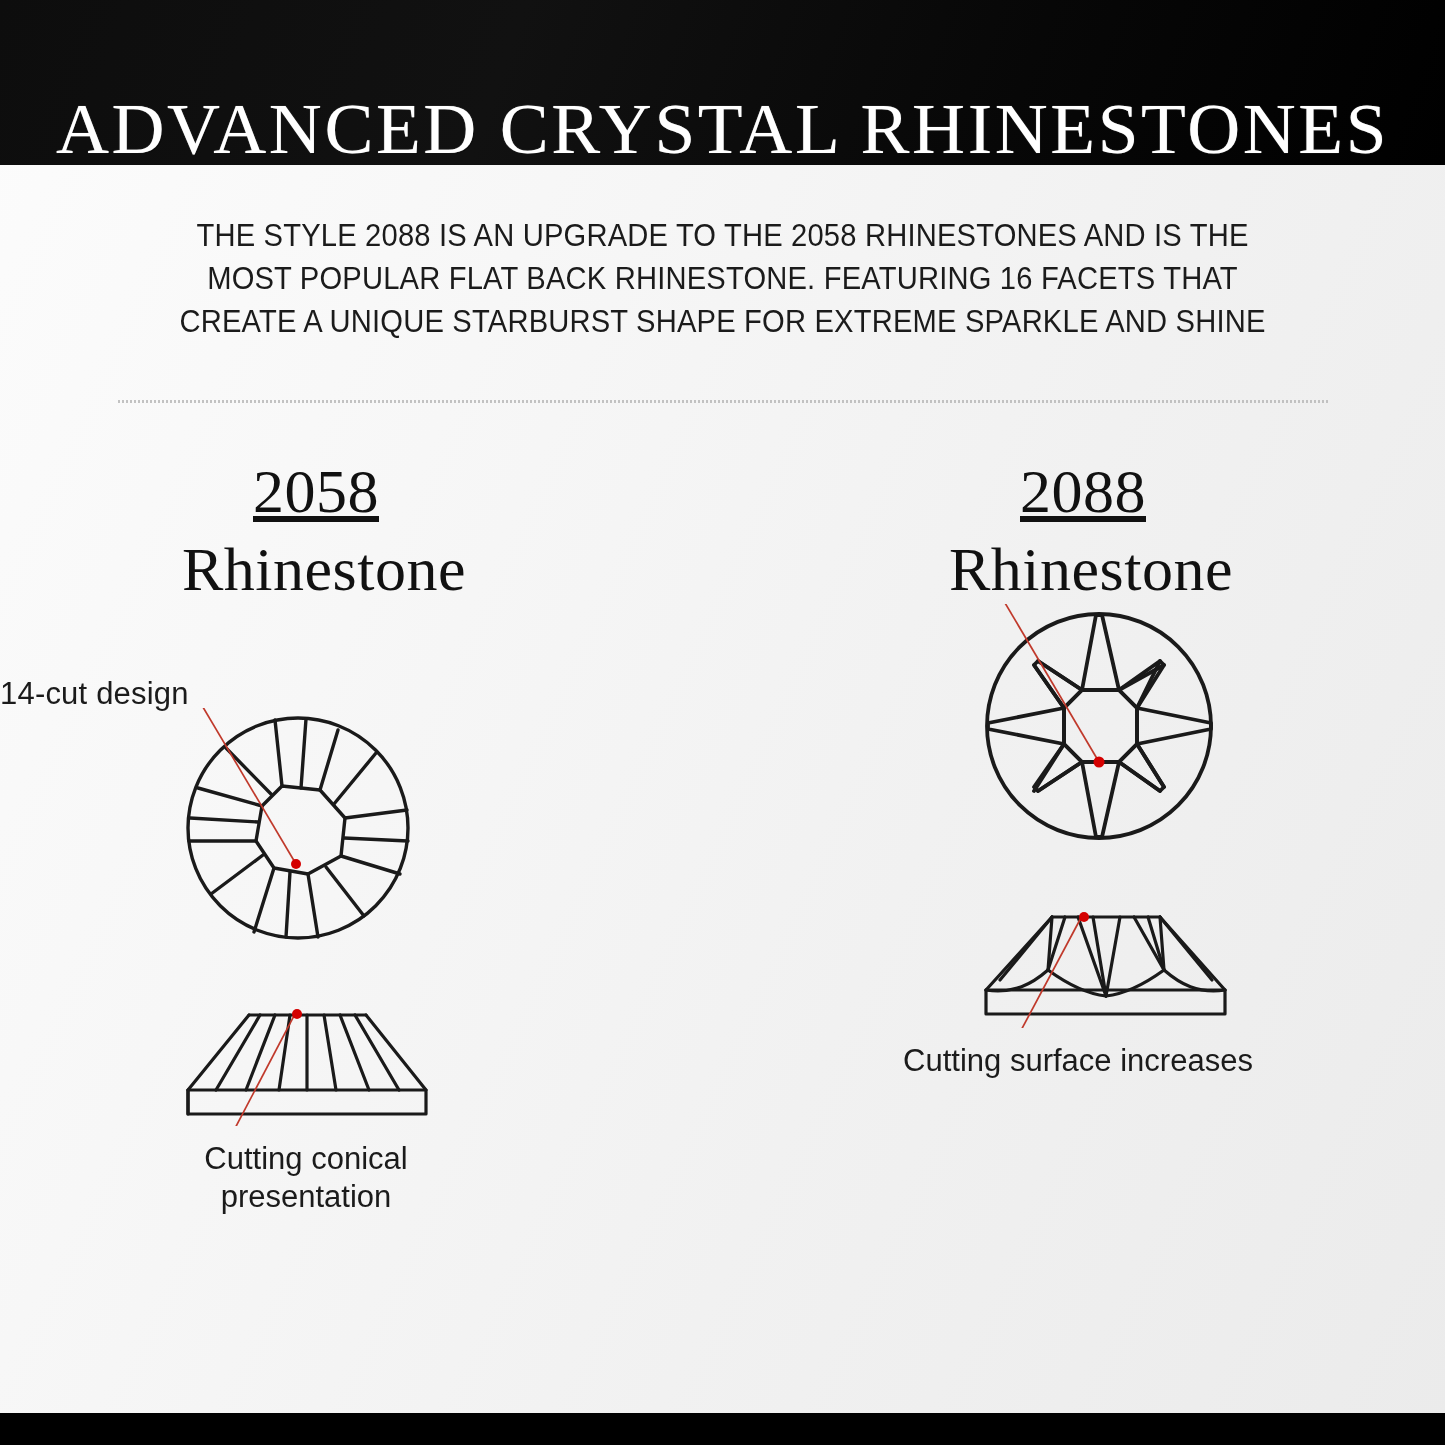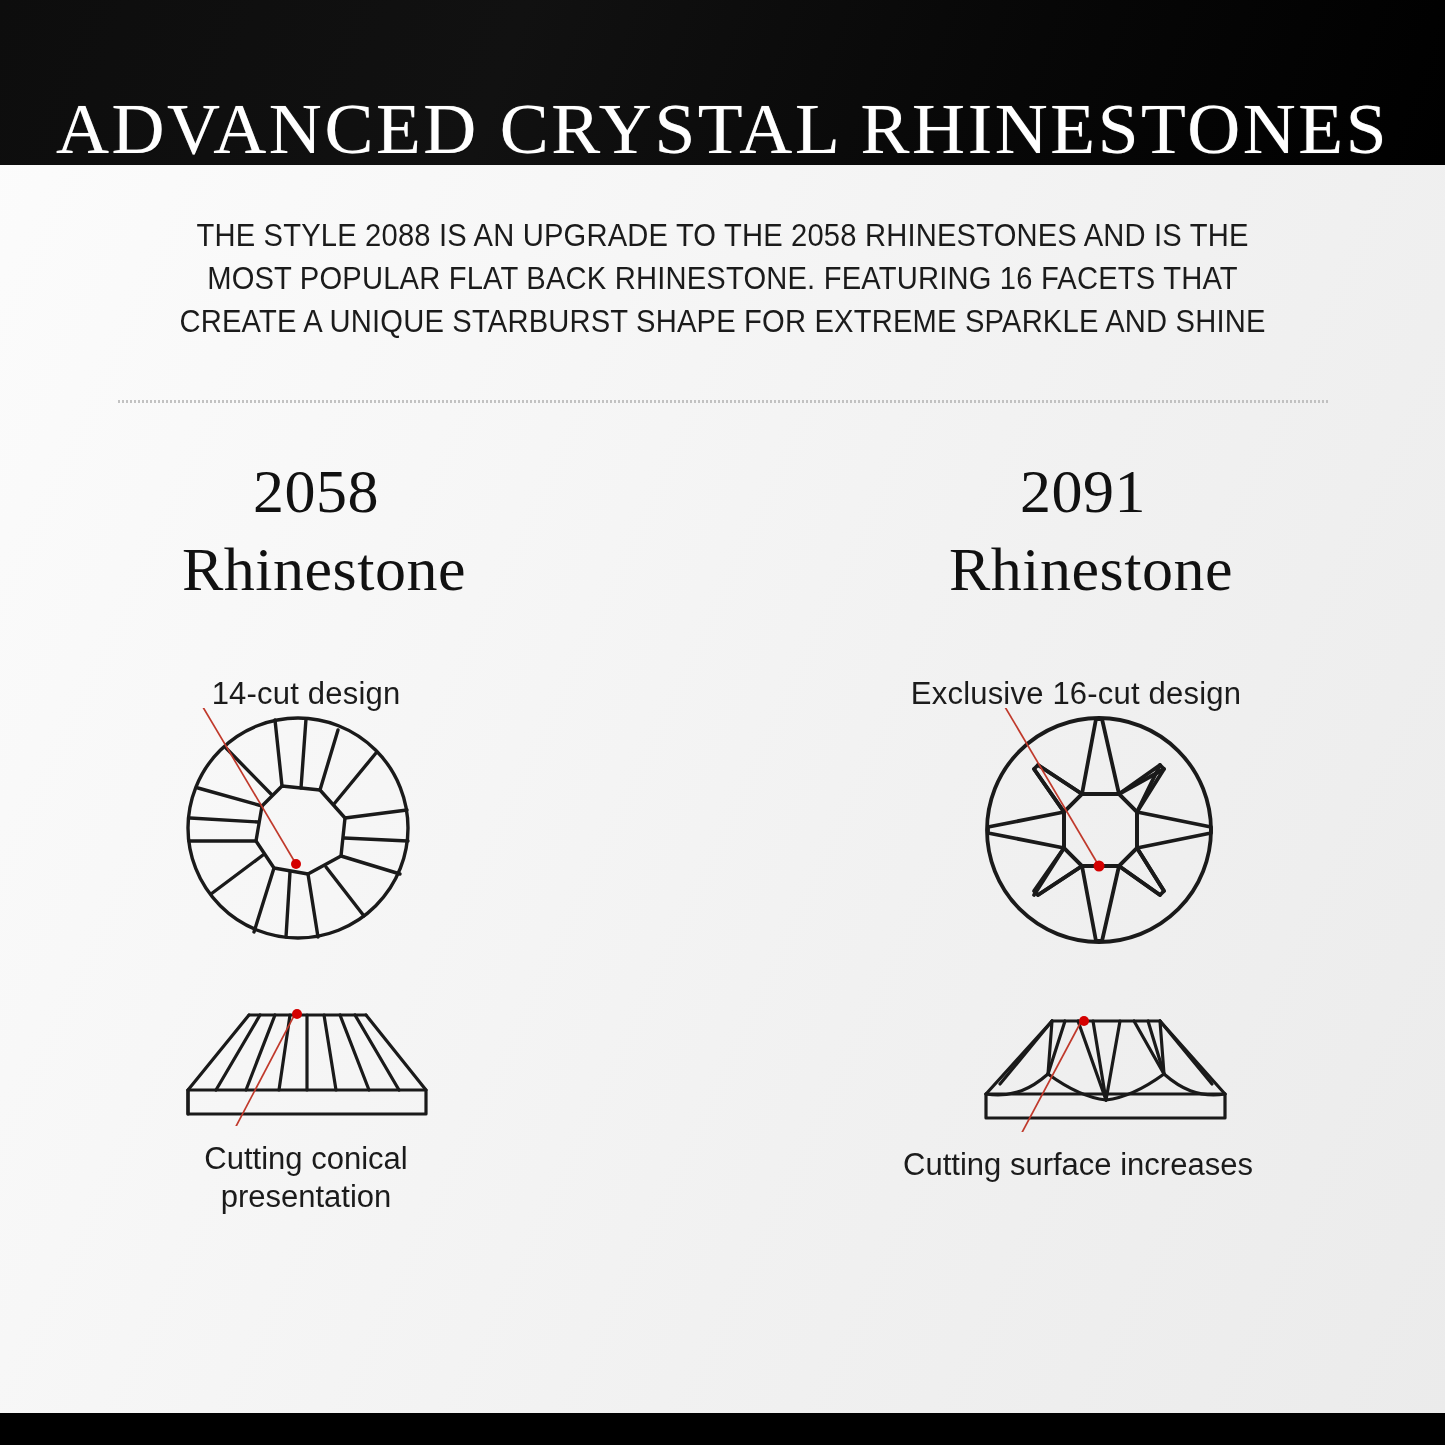--- a/index.html
+++ b/index.html
@@ -66,27 +66,26 @@
   .col { width:722px; position:relative; }
 
   .col-title {
     font-family:"Liberation Serif", serif;
     color:#111111;
     font-size:62px;
     line-height:78px;
     text-align:center;
     letter-spacing:.5px;
   }
-  .col-title .t-num { display:block; }
+  .col-title .t-num { display:block;text-decoration:underline; }
   .col-title .t-word { display:block;margin-left:16px; }
   .col.left .col-title { padding-right:90px; }
   .col.right .col-title { padding-right:0px; }
 
   .cut-label {
-    text-align:center;
     font-size:31px;
     color:#1b1b1b;
     letter-spacing:.2px;
     margin-top:68px;
   }
   .col.left .cut-label  { padding-right:110px; }
   .col.right .cut-label { padding-right:14px; }
 
   .diagram-wrap { position:relative; width:100%; }
   .dia-top {
@@ -199,25 +198,24 @@
 
       <div class="caption">
         <span class="ln">Cutting conical</span>
         <span class="ln">presentation</span>
       </div>
     </div>
 
     <div class="col right">
 
       <div class="col-title">
-        <span class="t-num">2091</span>
+        <span class="t-num">2088</span>
         <span class="t-word">Rhinestone</span>
       </div>
 
-      <div class="cut-label">Exclusive 16-cut design</div>
 
       <div class="diagram-wrap">
 
         <svg class="dia-top" width="244" height="244" viewBox="0 0 244 244">
           <g fill="none" stroke="#1a1a1a" stroke-width="3.8" stroke-linejoin="round" stroke-linecap="round">
 
             <circle cx="122" cy="122" r="112"></circle>
 
             <polygon points="105,86 142,86 160,104 160,140 142,158 105,158 87,140 87,104"></polygon>
 

